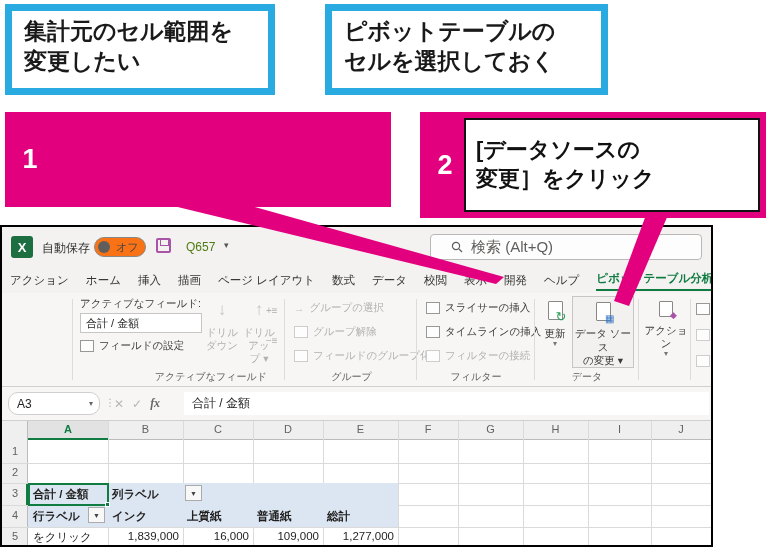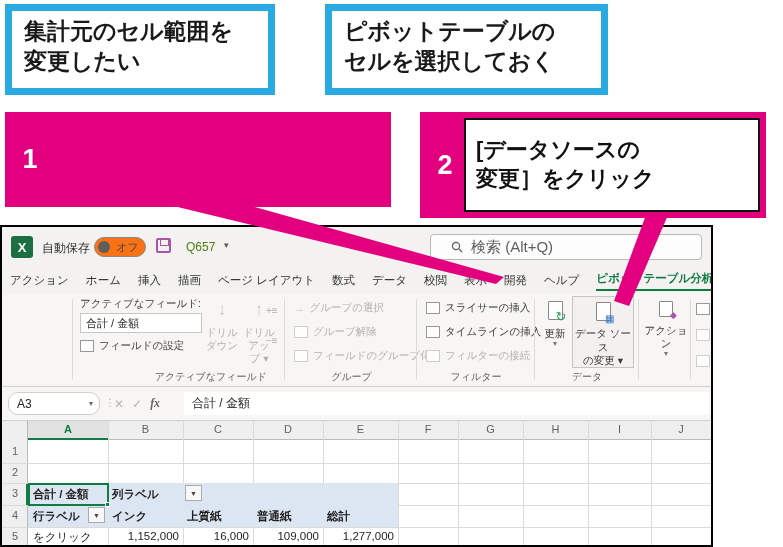--- a/index.html
+++ b/index.html
@@ -355,21 +355,21 @@
           </div>
 
       <span class="cell b" style="left:31px; top:88px;">行ラベル</span>
       <div class="filterbtn" style="left:86px; top:86px;">▼</div>
       <span class="cell b" style="left:110px; top:88px;font-family:Liberation Mono, monospace;">インク</span>
       <span class="cell b" style="left:185px; top:88px;">上質紙</span>
       <span class="cell b" style="left:255px; top:88px;">普通紙</span>
       <span class="cell b" style="left:325px; top:88px;">総計</span>
 
       <span class="cell" style="left:31px; top:109px;">をクリック</span>
-      <span class="cell r" style="left:106px; top:109px; width:71px;">1,152,000</span>
+      <span class="cell r" style="left:106px; top:109px; width:71px;">1,839,000</span>
       <span class="cell r" style="left:181px; top:109px; width:66px;">16,000</span>
       <span class="cell r" style="left:251px; top:109px; width:66px;">109,000</span>
       <span class="cell r" style="left:321px; top:109px; width:71px;">1,277,000</span>
     </div>
 
   </div>
   </div>
 
 </div>
 

